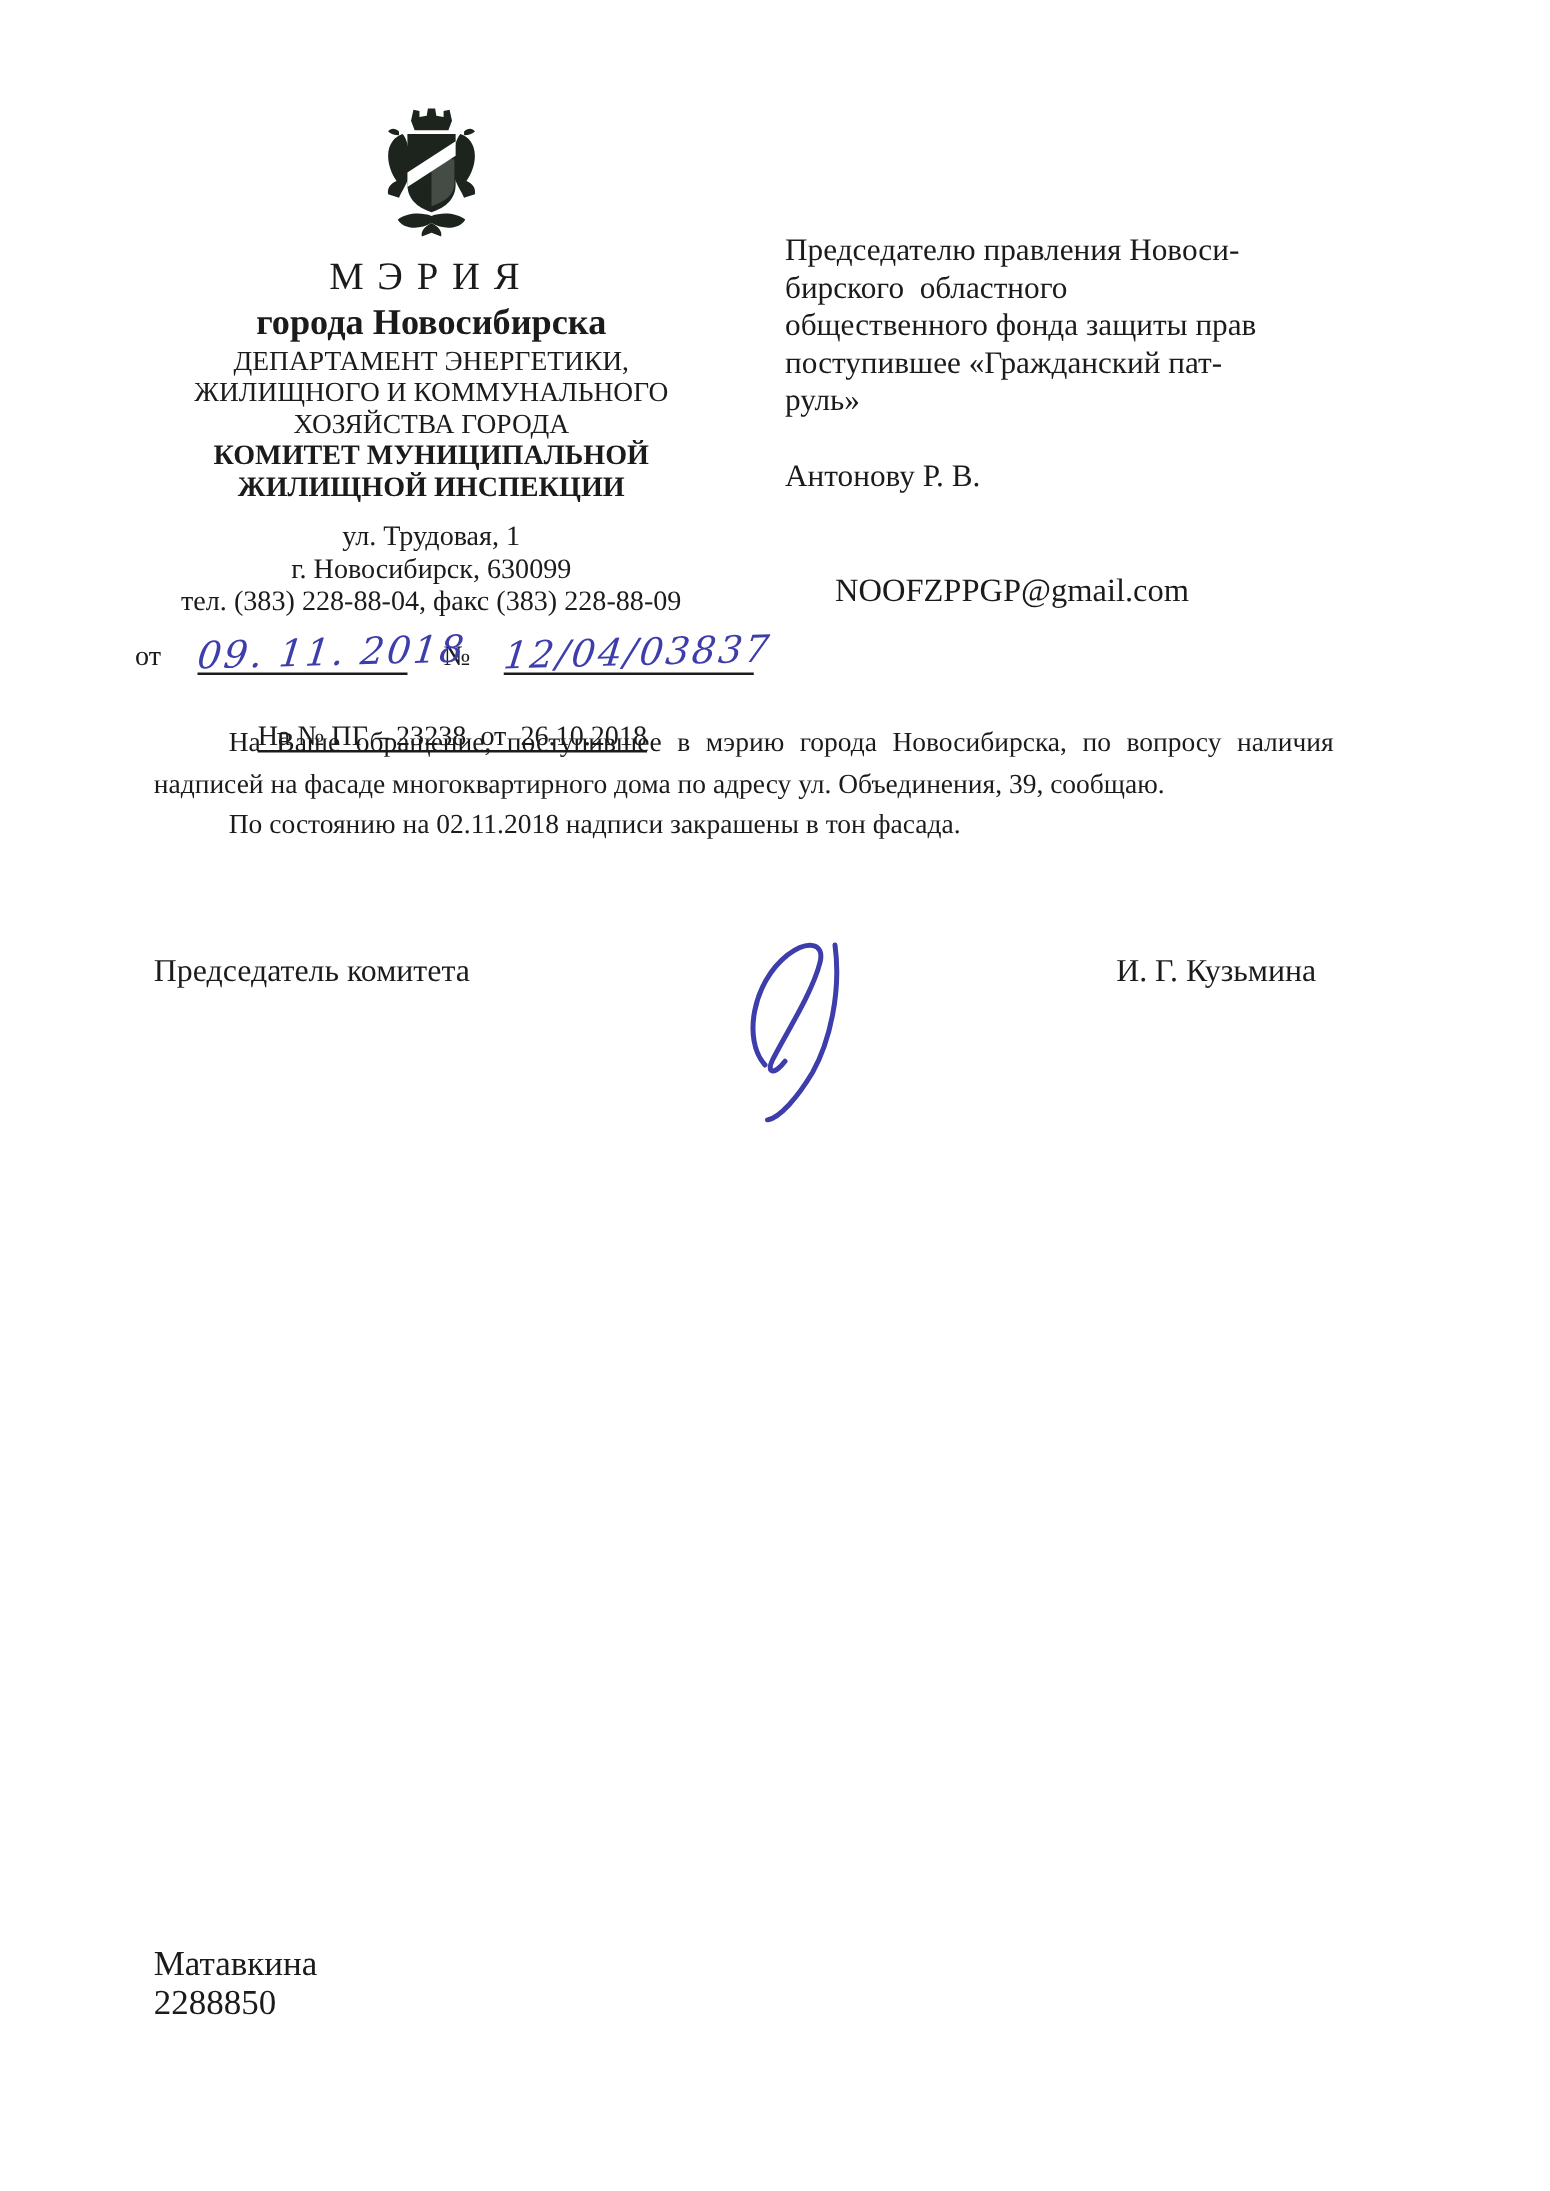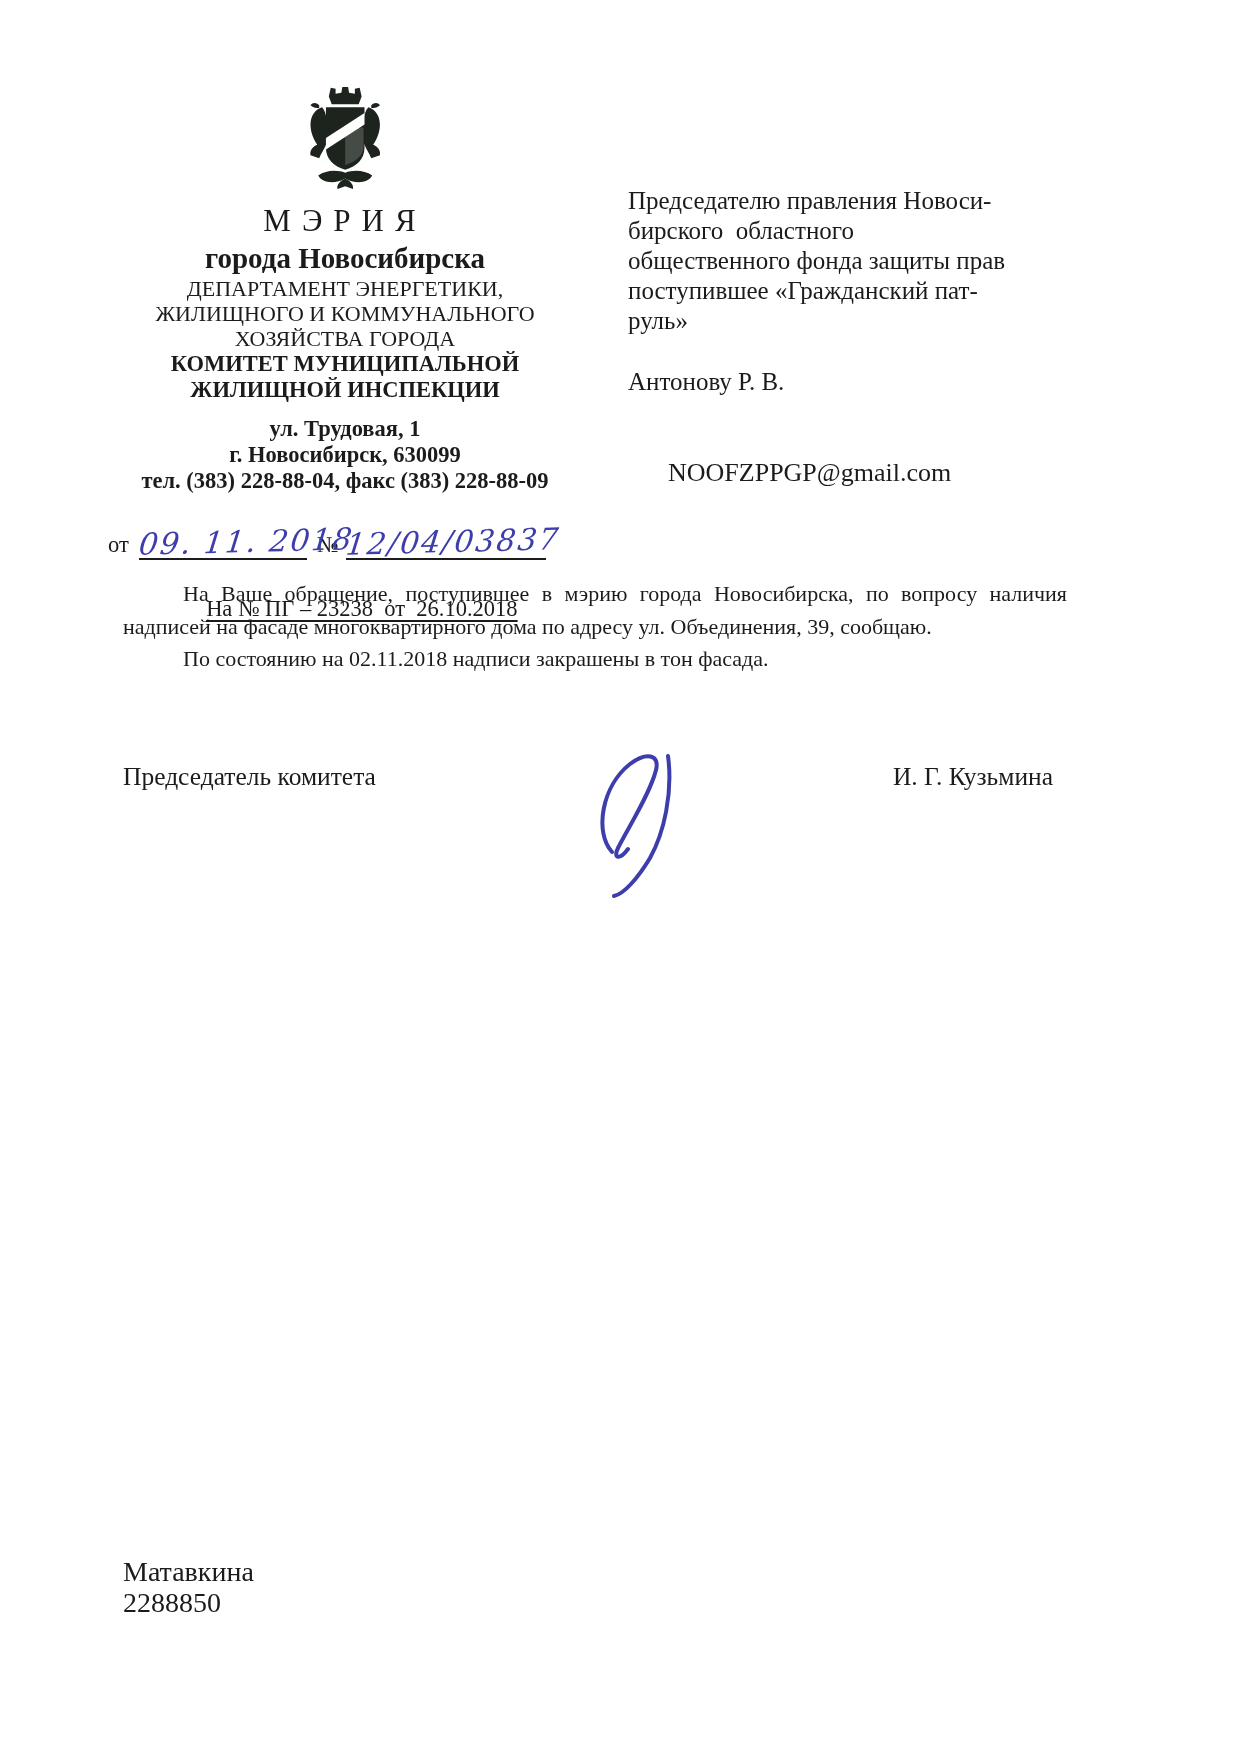--- a/index.html
+++ b/index.html
@@ -25,29 +25,30 @@
   .emblem-wrap { height: 110px; margin-bottom: 8px; }
   .emblem-wrap svg { height: 108px; }
   .org-name-1 {
     font-size: 31px; font-weight: normal; letter-spacing: 11px;
     line-height: 38px; margin-top: 2px;
   }
   .org-name-2 { font-size: 29px; font-weight: bold; line-height: 36px; }
   .dept-line { font-size: 22px; line-height: 25px; }
   .committee-line { font-size: 22.5px; font-weight: bold; line-height: 26px; }
   .addr-block { margin-top: 13px; }
-  .addr-line { font-size: 22.5px; line-height: 26px; font-weight: bold; }
+  .addr-line { font-size: 22.5px; line-height: 26px; }
 
   .ref-row {
-    margin-top: 24px;
+    margin-top: 4px;
     display: flex;
     align-items: flex-end;
     text-align: left;
     font-size: 22.5px;
     height: 42px;
+    gap: 19px;
   }
   .ref-label { padding-bottom: 2px; }
   .hand-slot {
     border-bottom: 2px solid #1b1b1b;
     text-align: center;
     white-space: nowrap;
   }
   .hand-slot.date { width: 168px; margin-left: 10px; }
   .hand-slot.number { width: 200px; margin-left: 8px; }
   .handwriting {

